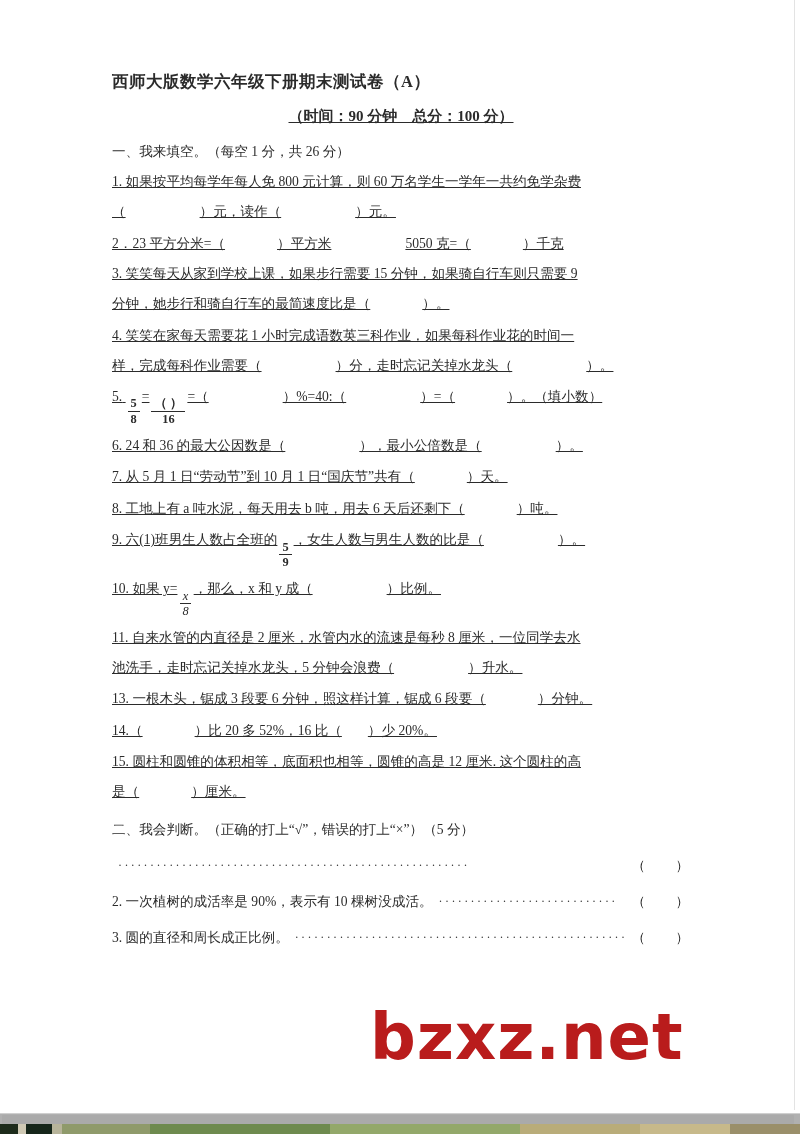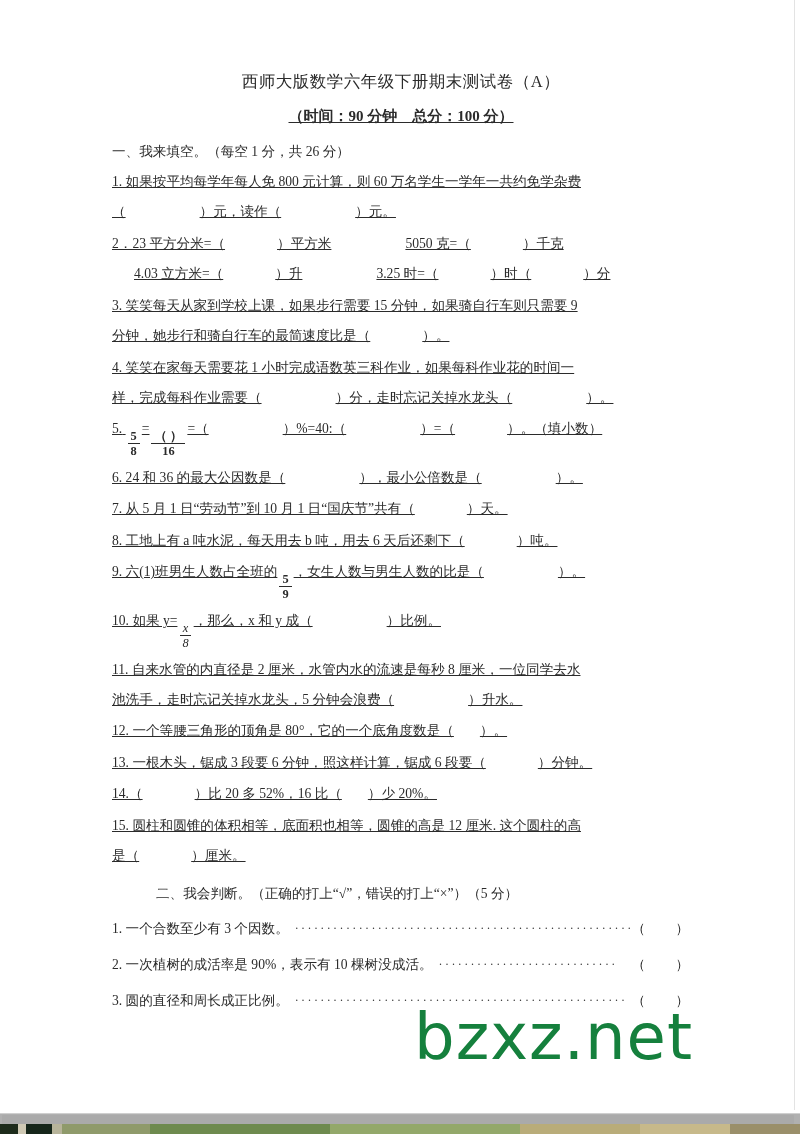--- a/index.html
+++ b/index.html
@@ -29,42 +29,40 @@
     overflow: hidden;
   }
 
   
   #watermark {
     position: absolute;
     left: 370px;
     top: 1000px;
     font-family: "DejaVu Sans", "Liberation Sans", sans-serif;
     font-size: 64px;
-    font-weight: normal;
-    color: #15803d;
+    font-weight: bold;
+    color: #b91c1c;
     letter-spacing: 1px;
     user-select: none;
     white-space: nowrap;
     z-index: 0;
-    margin-left: 44px;
   }
 
   
   #content {
     position: absolute;
     left: 112px;
     top: 72px;
     width: 578px;
     z-index: 2;
   }
 
   .doc-title {
-    text-align: center;
     font-size: 16.5px;
-    font-weight: normal;
+    font-weight: bold;
     letter-spacing: 0.5px;
     margin: 0 0 14px 0;
     line-height: 1.25;
   }
   .doc-subtitle {
     text-align: center;
     font-size: 15px;
     font-weight: bold;
     margin: 0 0 16px 0;
     line-height: 1.25;
@@ -194,23 +192,20 @@
     <div class="section-head">一、我来填空。（每空 1 分，共 26 分）</div>
 
     <div class="q tight">1. 如果按平均每学年每人免 800 元计算，则 60 万名学生一学年一共约免学杂费</div>
     <div class="q">
       <span>（</span><span class="blank-lg"></span><span>）元，读作（</span><span class="blank-lg"></span><span>）元。</span>
     </div>
 
     <div class="q tight">
       <span>2．23 平方分米=（</span><span class="blank-md"></span><span>）平方米</span><span class="blank-lg"></span><span>5050 克=（</span><span class="blank-md"></span><span>）千克</span>
     </div>
-    <div class="q sub">
-      <span>4.03 立方米=（</span><span class="blank-md"></span><span>）升</span><span class="blank-lg"></span><span>3.25 时=（</span><span class="blank-md"></span><span>）时（</span><span class="blank-md"></span><span>）分</span>
-    </div>
 
     <div class="q tight">3. 笑笑每天从家到学校上课，如果步行需要 15 分钟，如果骑自行车则只需要 9</div>
     <div class="q">
       <span>分钟，她步行和骑自行车的最简速度比是（</span><span class="blank-md"></span><span>）。</span>
     </div>
 
     <div class="q tight">4. 笑笑在家每天需要花 1 小时完成语数英三科作业，如果每科作业花的时间一</div>
     <div class="q">
       <span>样，完成每科作业需要（</span><span class="blank-lg"></span><span>）分，走时忘记关掉水龙头（</span><span class="blank-lg"></span><span>）。</span>
     </div>
@@ -250,41 +245,37 @@
         <span class="num">x</span>
         <span class="den">8</span>
       </span><span>，那么，x 和 y 成（</span><span class="blank-lg"></span><span>）比例。</span>
     </div>
 
     <div class="q tight">11. 自来水管的内直径是 2 厘米，水管内水的流速是每秒 8 厘米，一位同学去水</div>
     <div class="q">
       <span>池洗手，走时忘记关掉水龙头，5 分钟会浪费（</span><span class="blank-lg"></span><span>）升水。</span>
     </div>
 
-    <div class="q">
-      <span>12. 一个等腰三角形的顶角是 80°，它的一个底角度数是（</span><span class="blank-sm"></span><span>）。</span>
-    </div>
 
     <div class="q">
       <span>13. 一根木头，锯成 3 段要 6 分钟，照这样计算，锯成 6 段要（</span><span class="blank-md"></span><span>）分钟。</span>
     </div>
 
     <div class="q">
       <span>14.（</span><span class="blank-md"></span><span>）比 20 多 52%，16 比（</span><span class="blank-sm"></span><span>）少 20%。</span>
     </div>
 
     <div class="q tight">15. 圆柱和圆锥的体积相等，底面积也相等，圆锥的高是 12 厘米. 这个圆柱的高</div>
     <div class="q">
       <span>是（</span><span class="blank-md"></span><span>）厘米。</span>
     </div>
 
-    <div class="section-head" style="margin-top:16px;margin-bottom:14px;margin-left:44px;">二、我会判断。（正确的打上“√”，错误的打上“×”）（5 分）</div>
+    <div class="section-head" style="margin-top:16px;margin-bottom:14px;">二、我会判断。（正确的打上“√”，错误的打上“×”）（5 分）</div>
 
     <div class="judge-row">
-      <span class="judge-text">1. 一个合数至少有 3 个因数。</span>
       <span class="judge-dots">·······················································</span>
       <span class="judge-paren">（　　）</span>
     </div>
 
     <div class="judge-row">
       <span class="judge-text">2. 一次植树的成活率是 90%，表示有 10 棵树没成活。</span>
       <span class="judge-dots">····························</span>
       <span class="judge-paren">（　　）</span>
     </div>
 

